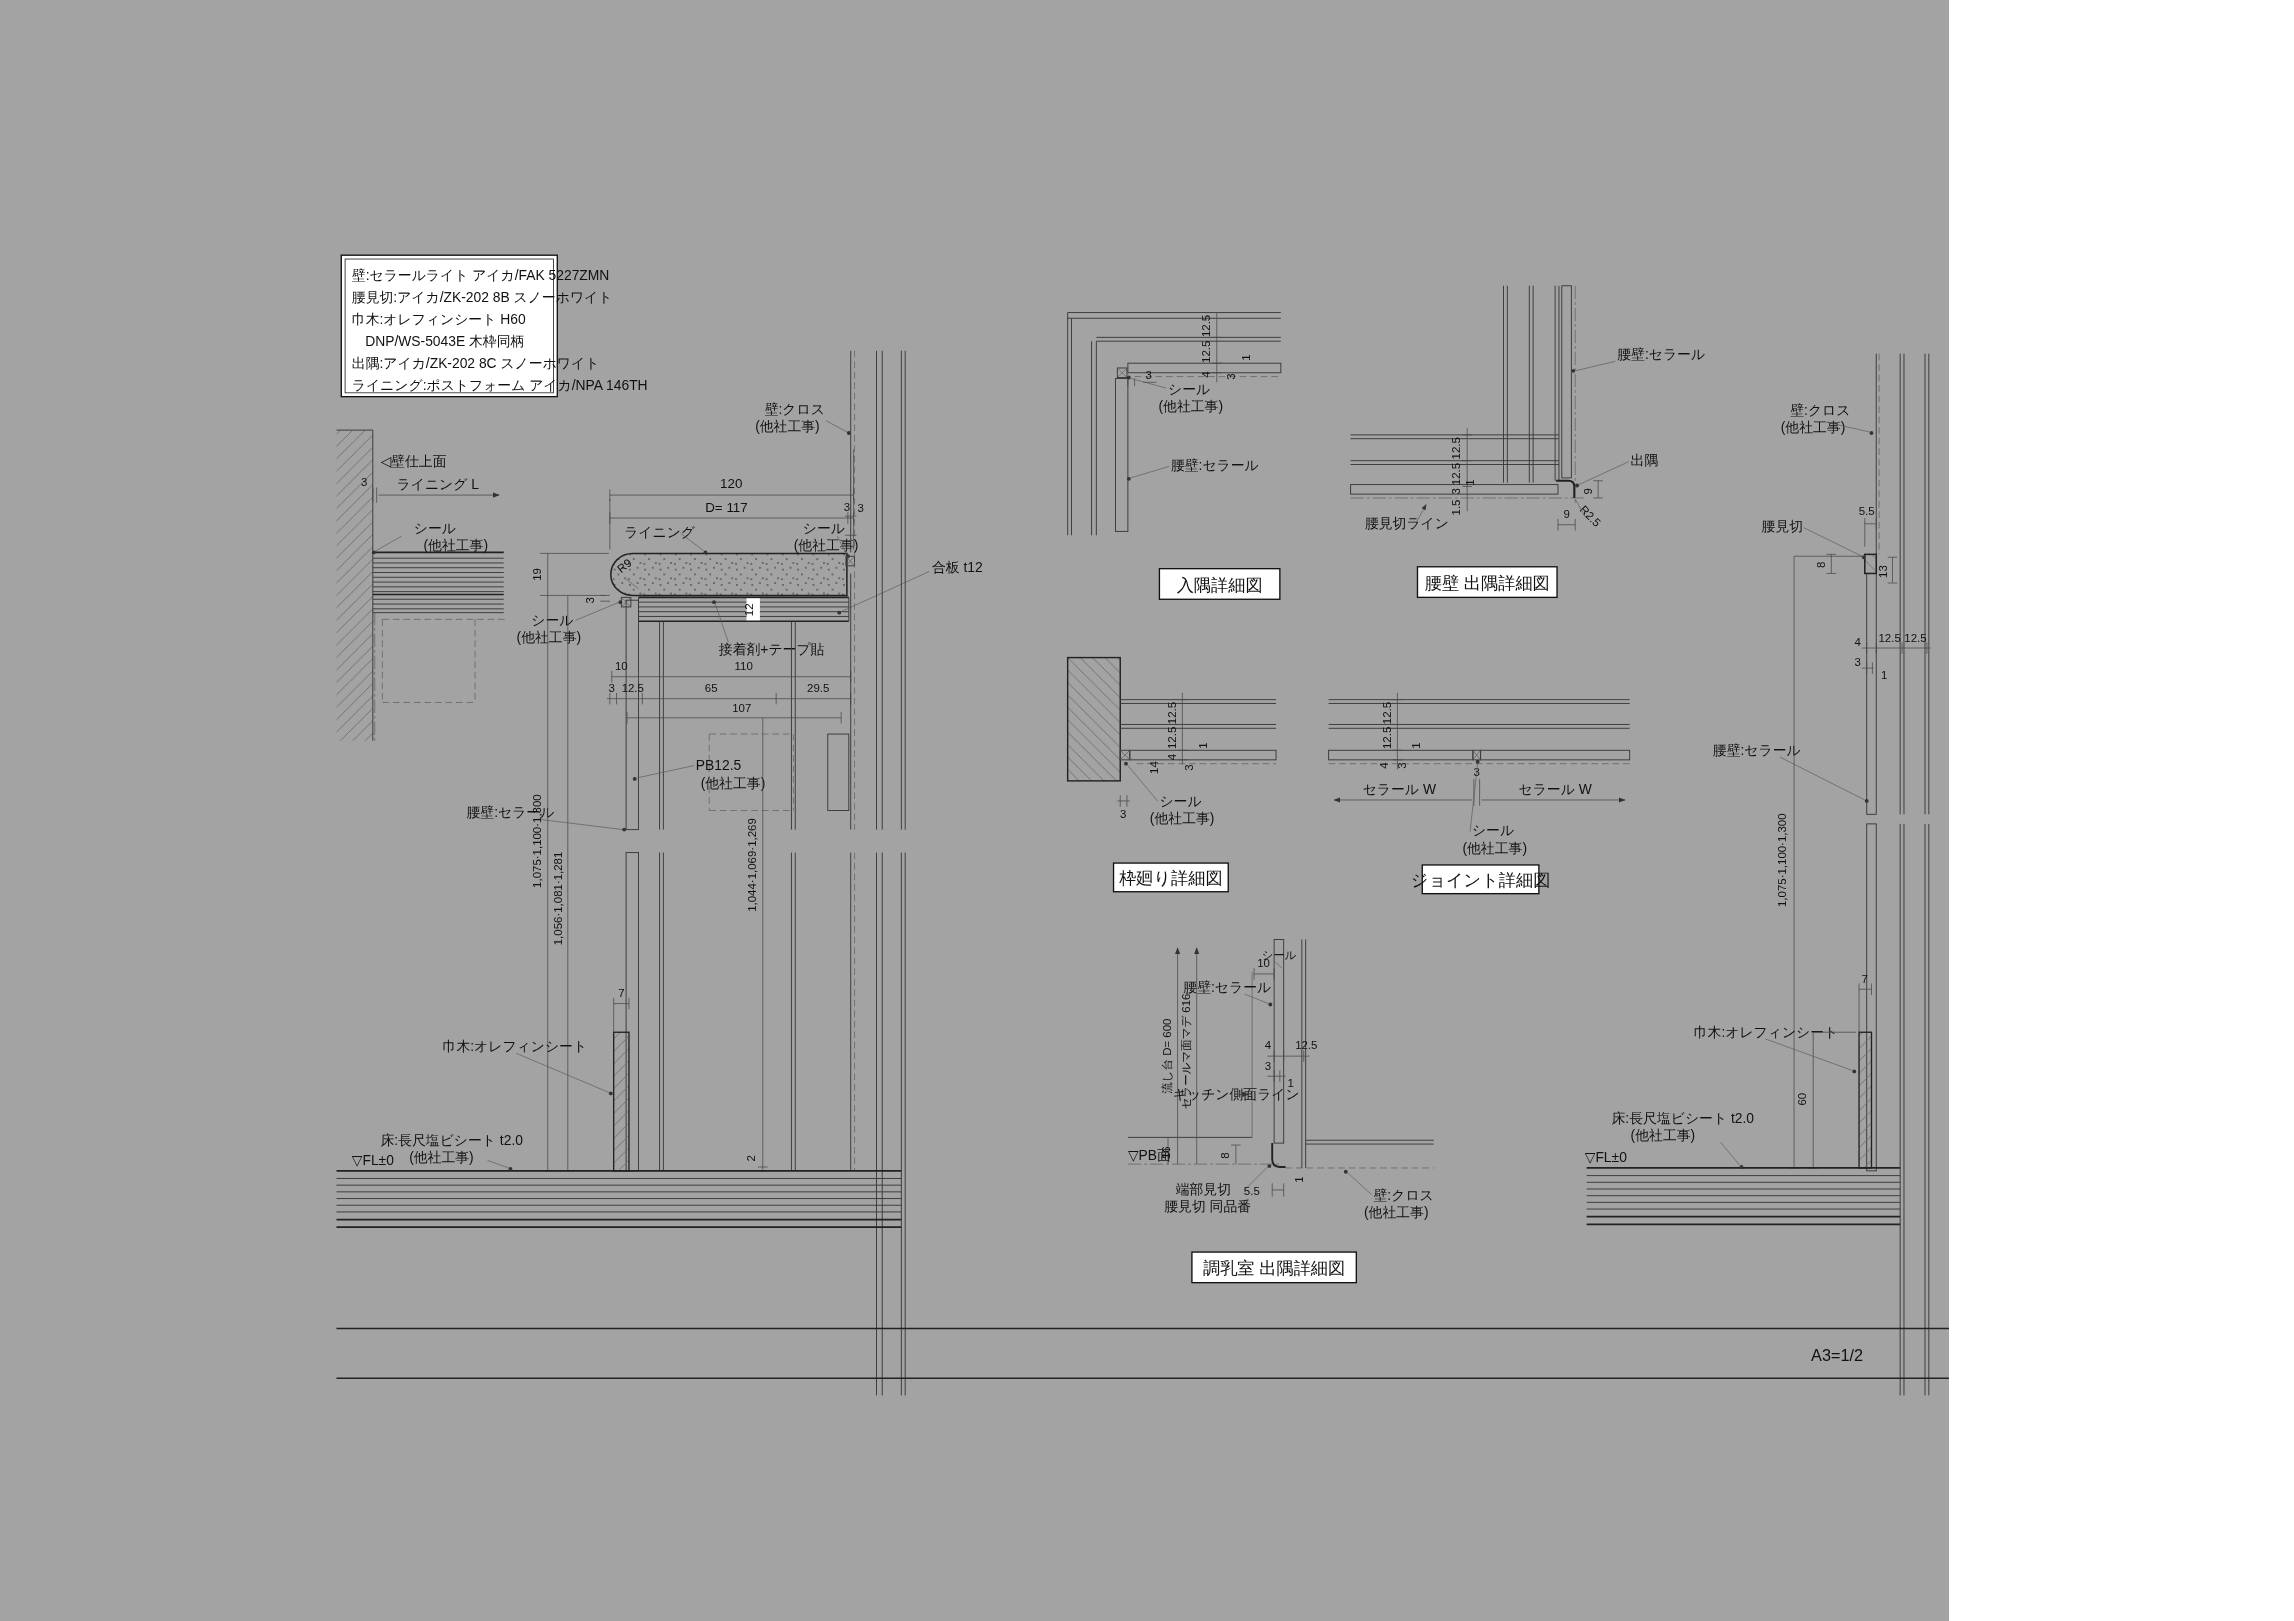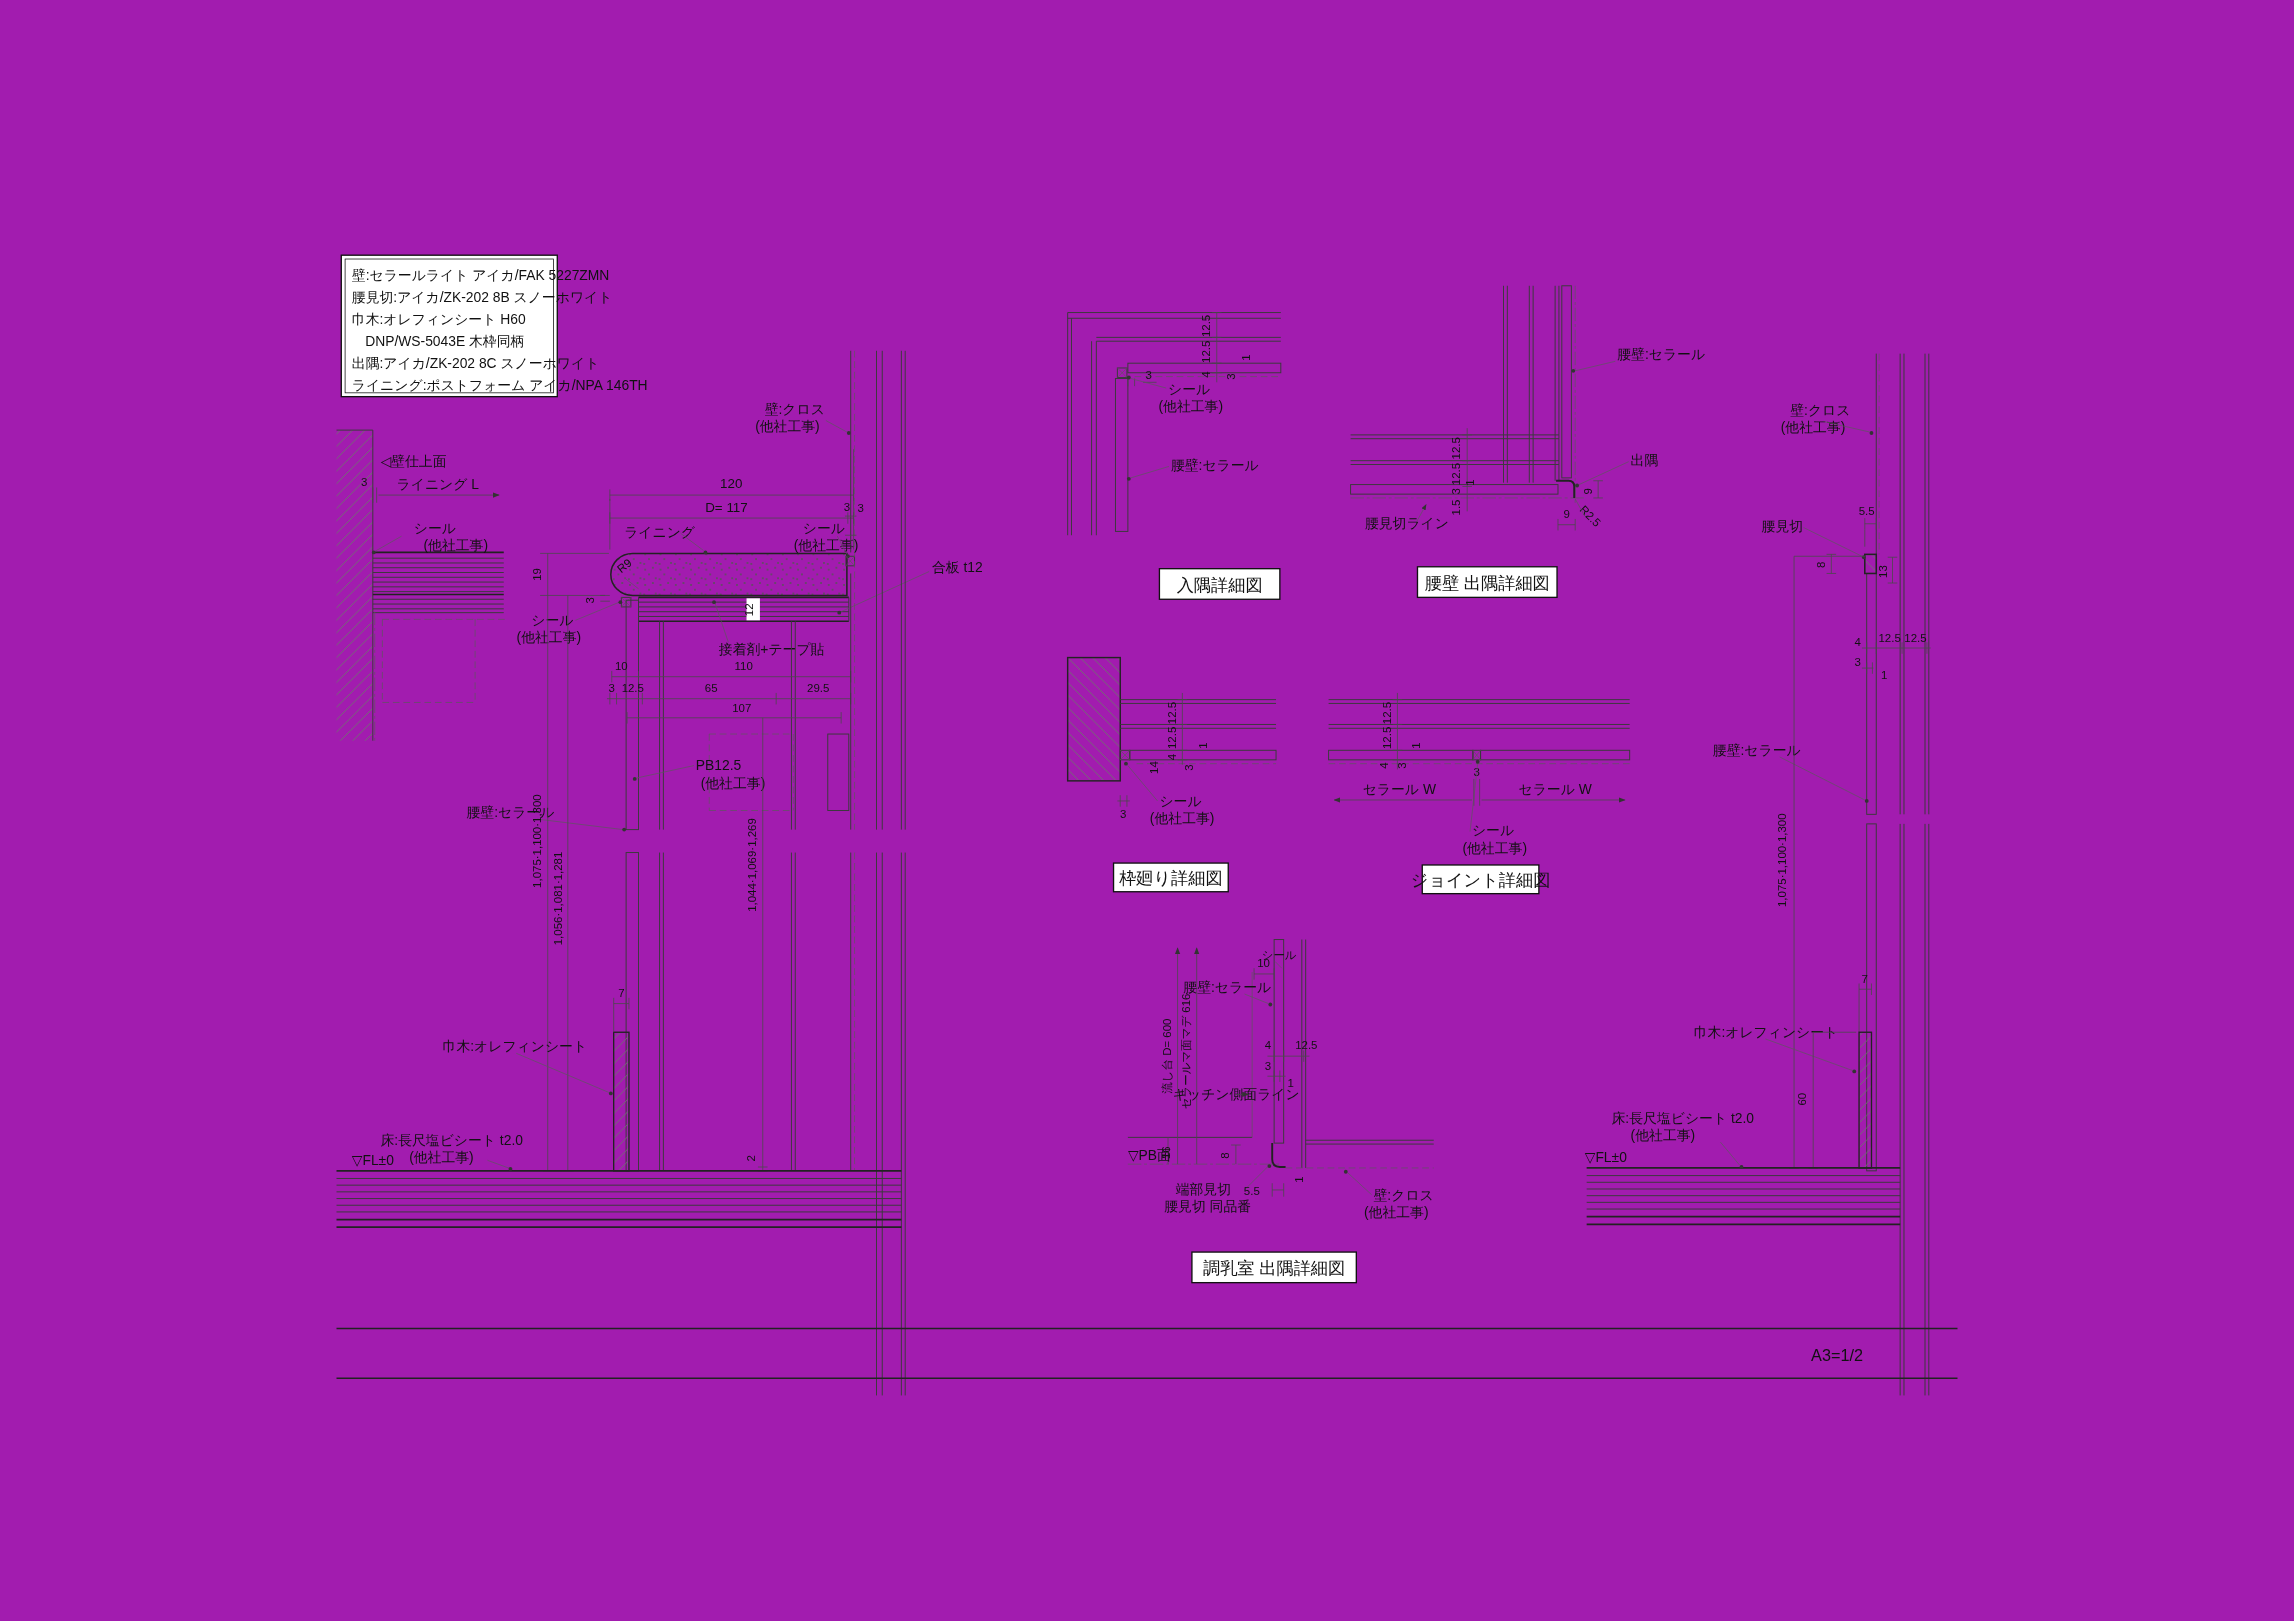--- a/index.html
+++ b/index.html
@@ -1,16 +1,16 @@
 <!DOCTYPE html>
 <html><head>
 <meta charset="utf-8">
 <style>
   html,body{margin:0;padding:0;background:#fff;}
-  #sheet{position:relative;width:2294px;height:1621px;background:#a21caf;overflow:hidden;}
+  #sheet{position:relative;width:1949px;height:1621px;background:#a3a3a3;overflow:hidden;}
   svg{position:absolute;left:0;top:0;}
   svg text{font-family:"Liberation Sans","DejaVu Sans",sans-serif;fill:#111;font-size:14px;}
   .sm{font-size:12px;}
   .lb{font-size:14.5px;}
   .ttl{font-size:18px;}
   .leg{font-size:14.5px;}
   .ln{stroke:#3a3a3a;stroke-width:1;fill:none;}
   .ln2{stroke:#222;stroke-width:1.8;fill:none;}
   .lnt{stroke:#5a5a5a;stroke-width:0.7;fill:none;}
   .dim{stroke:#4a4a4a;stroke-width:0.8;fill:none;}

